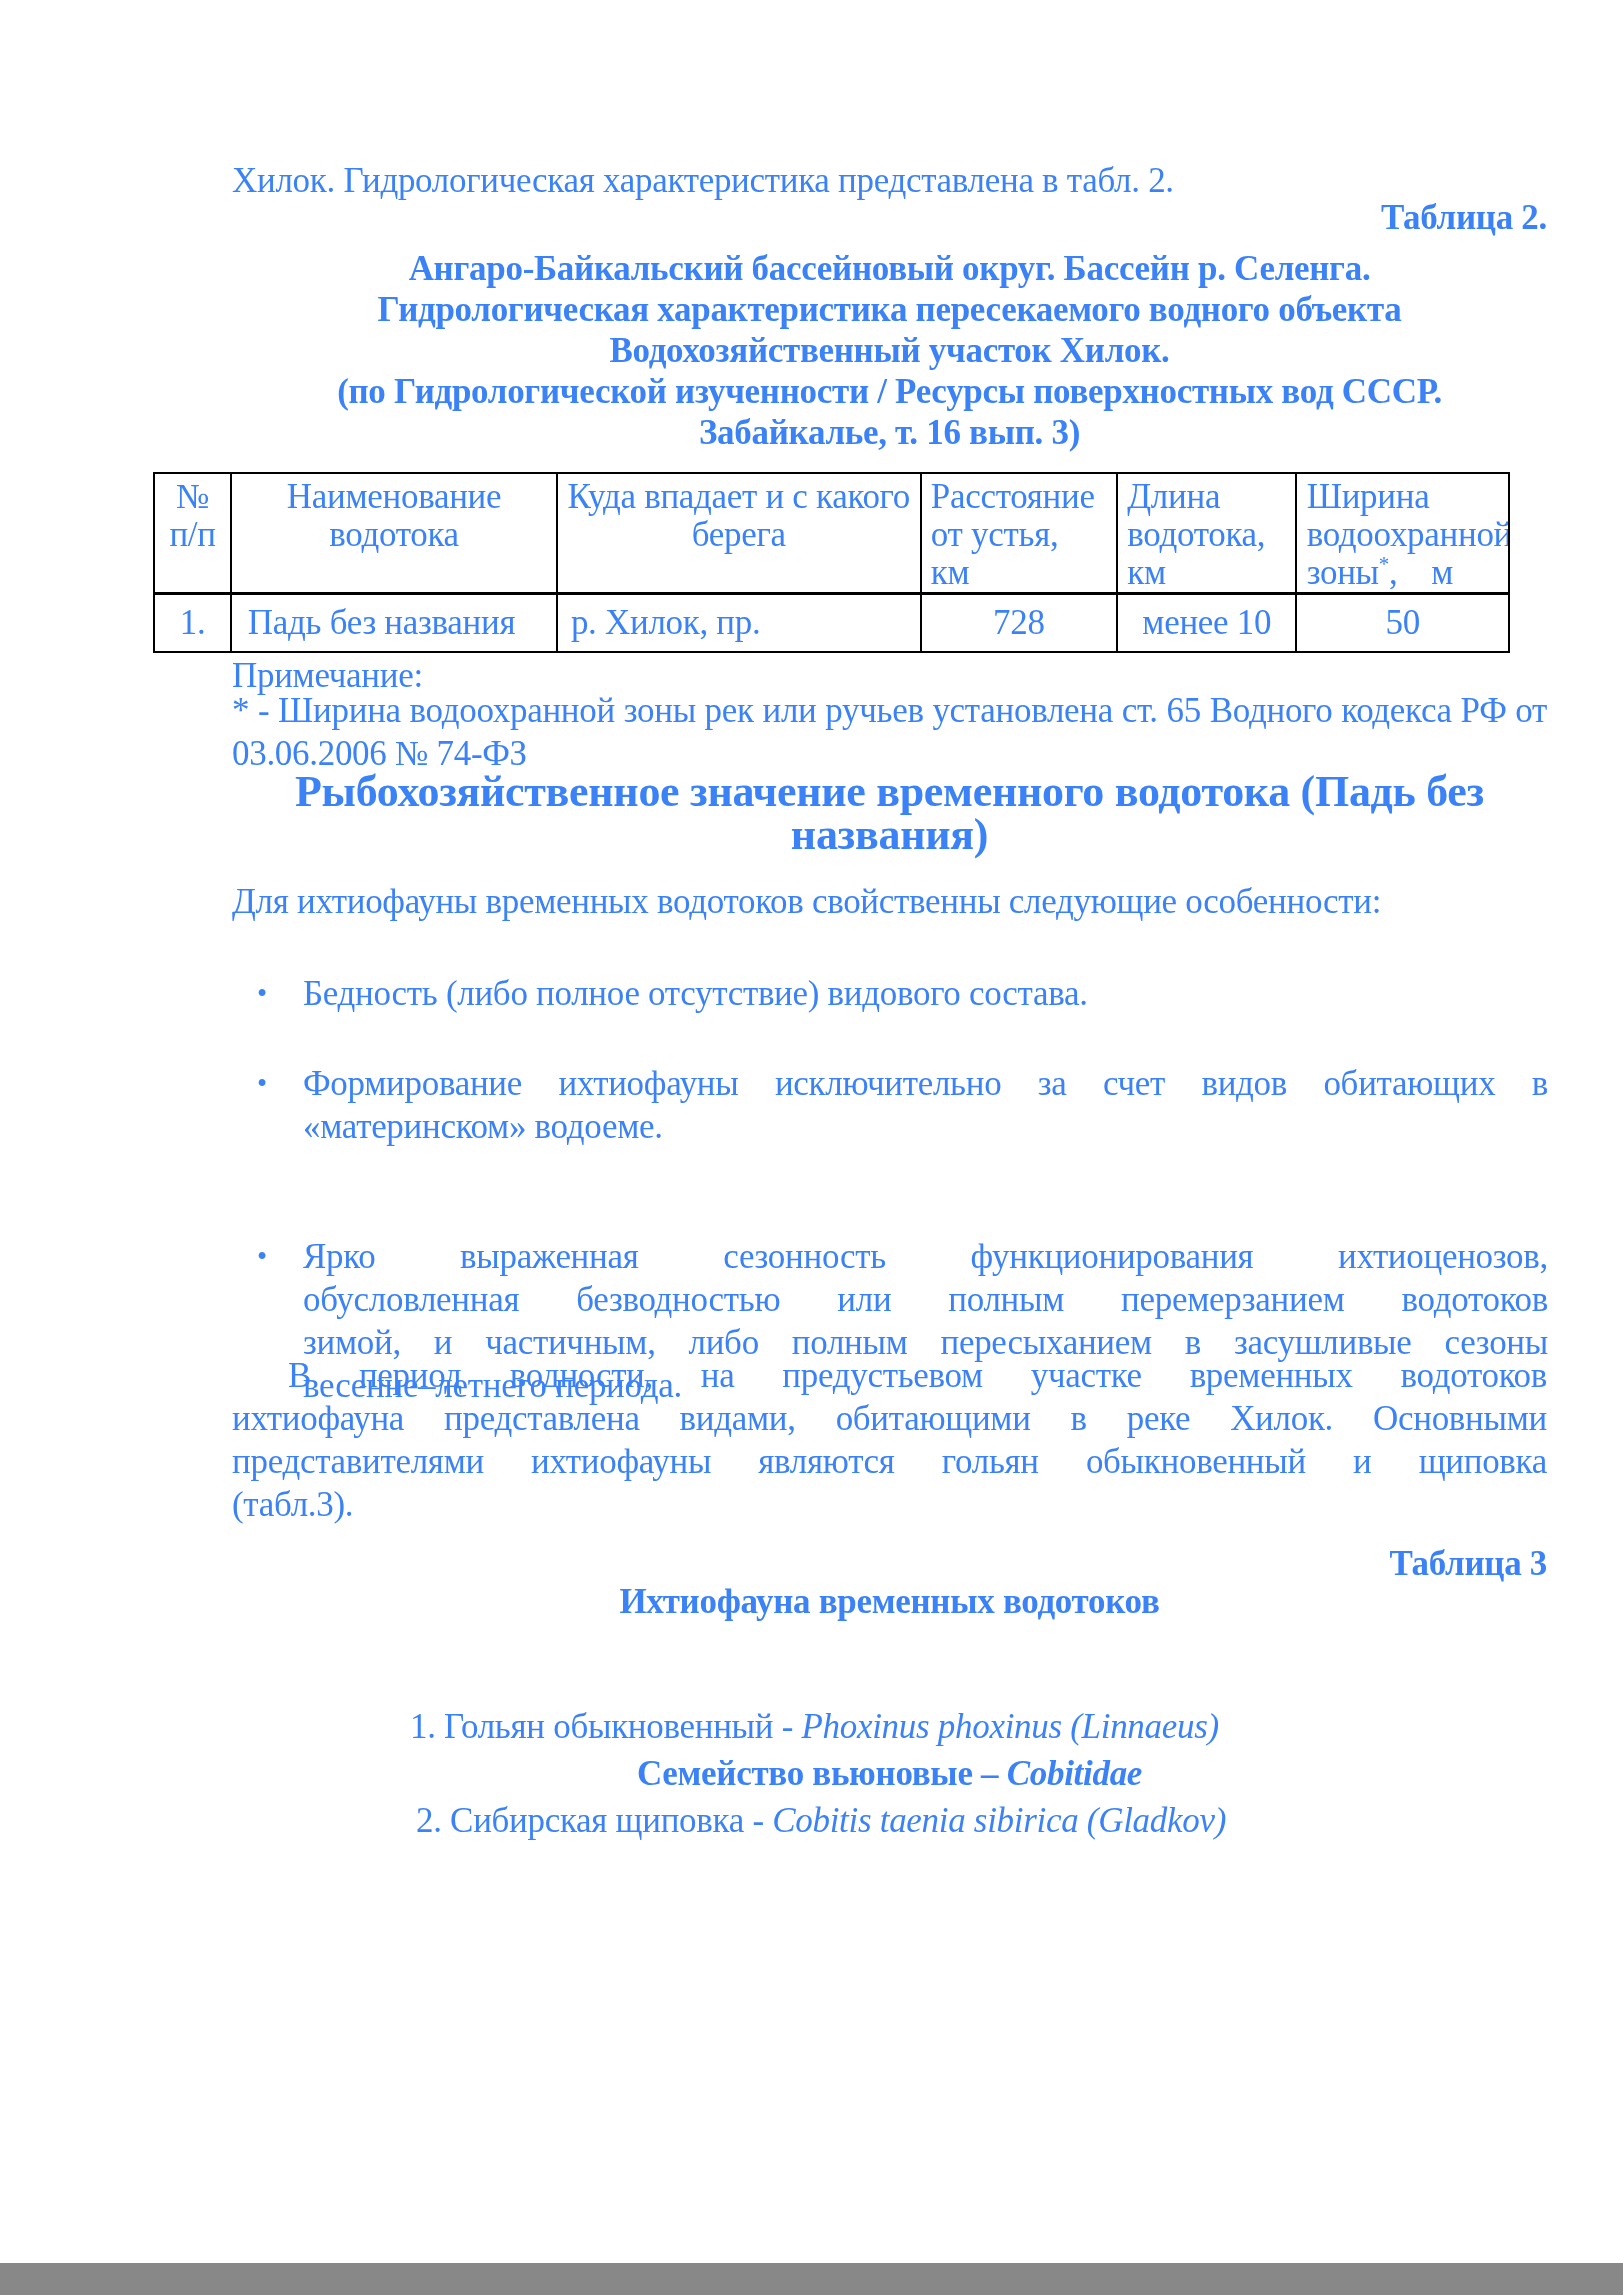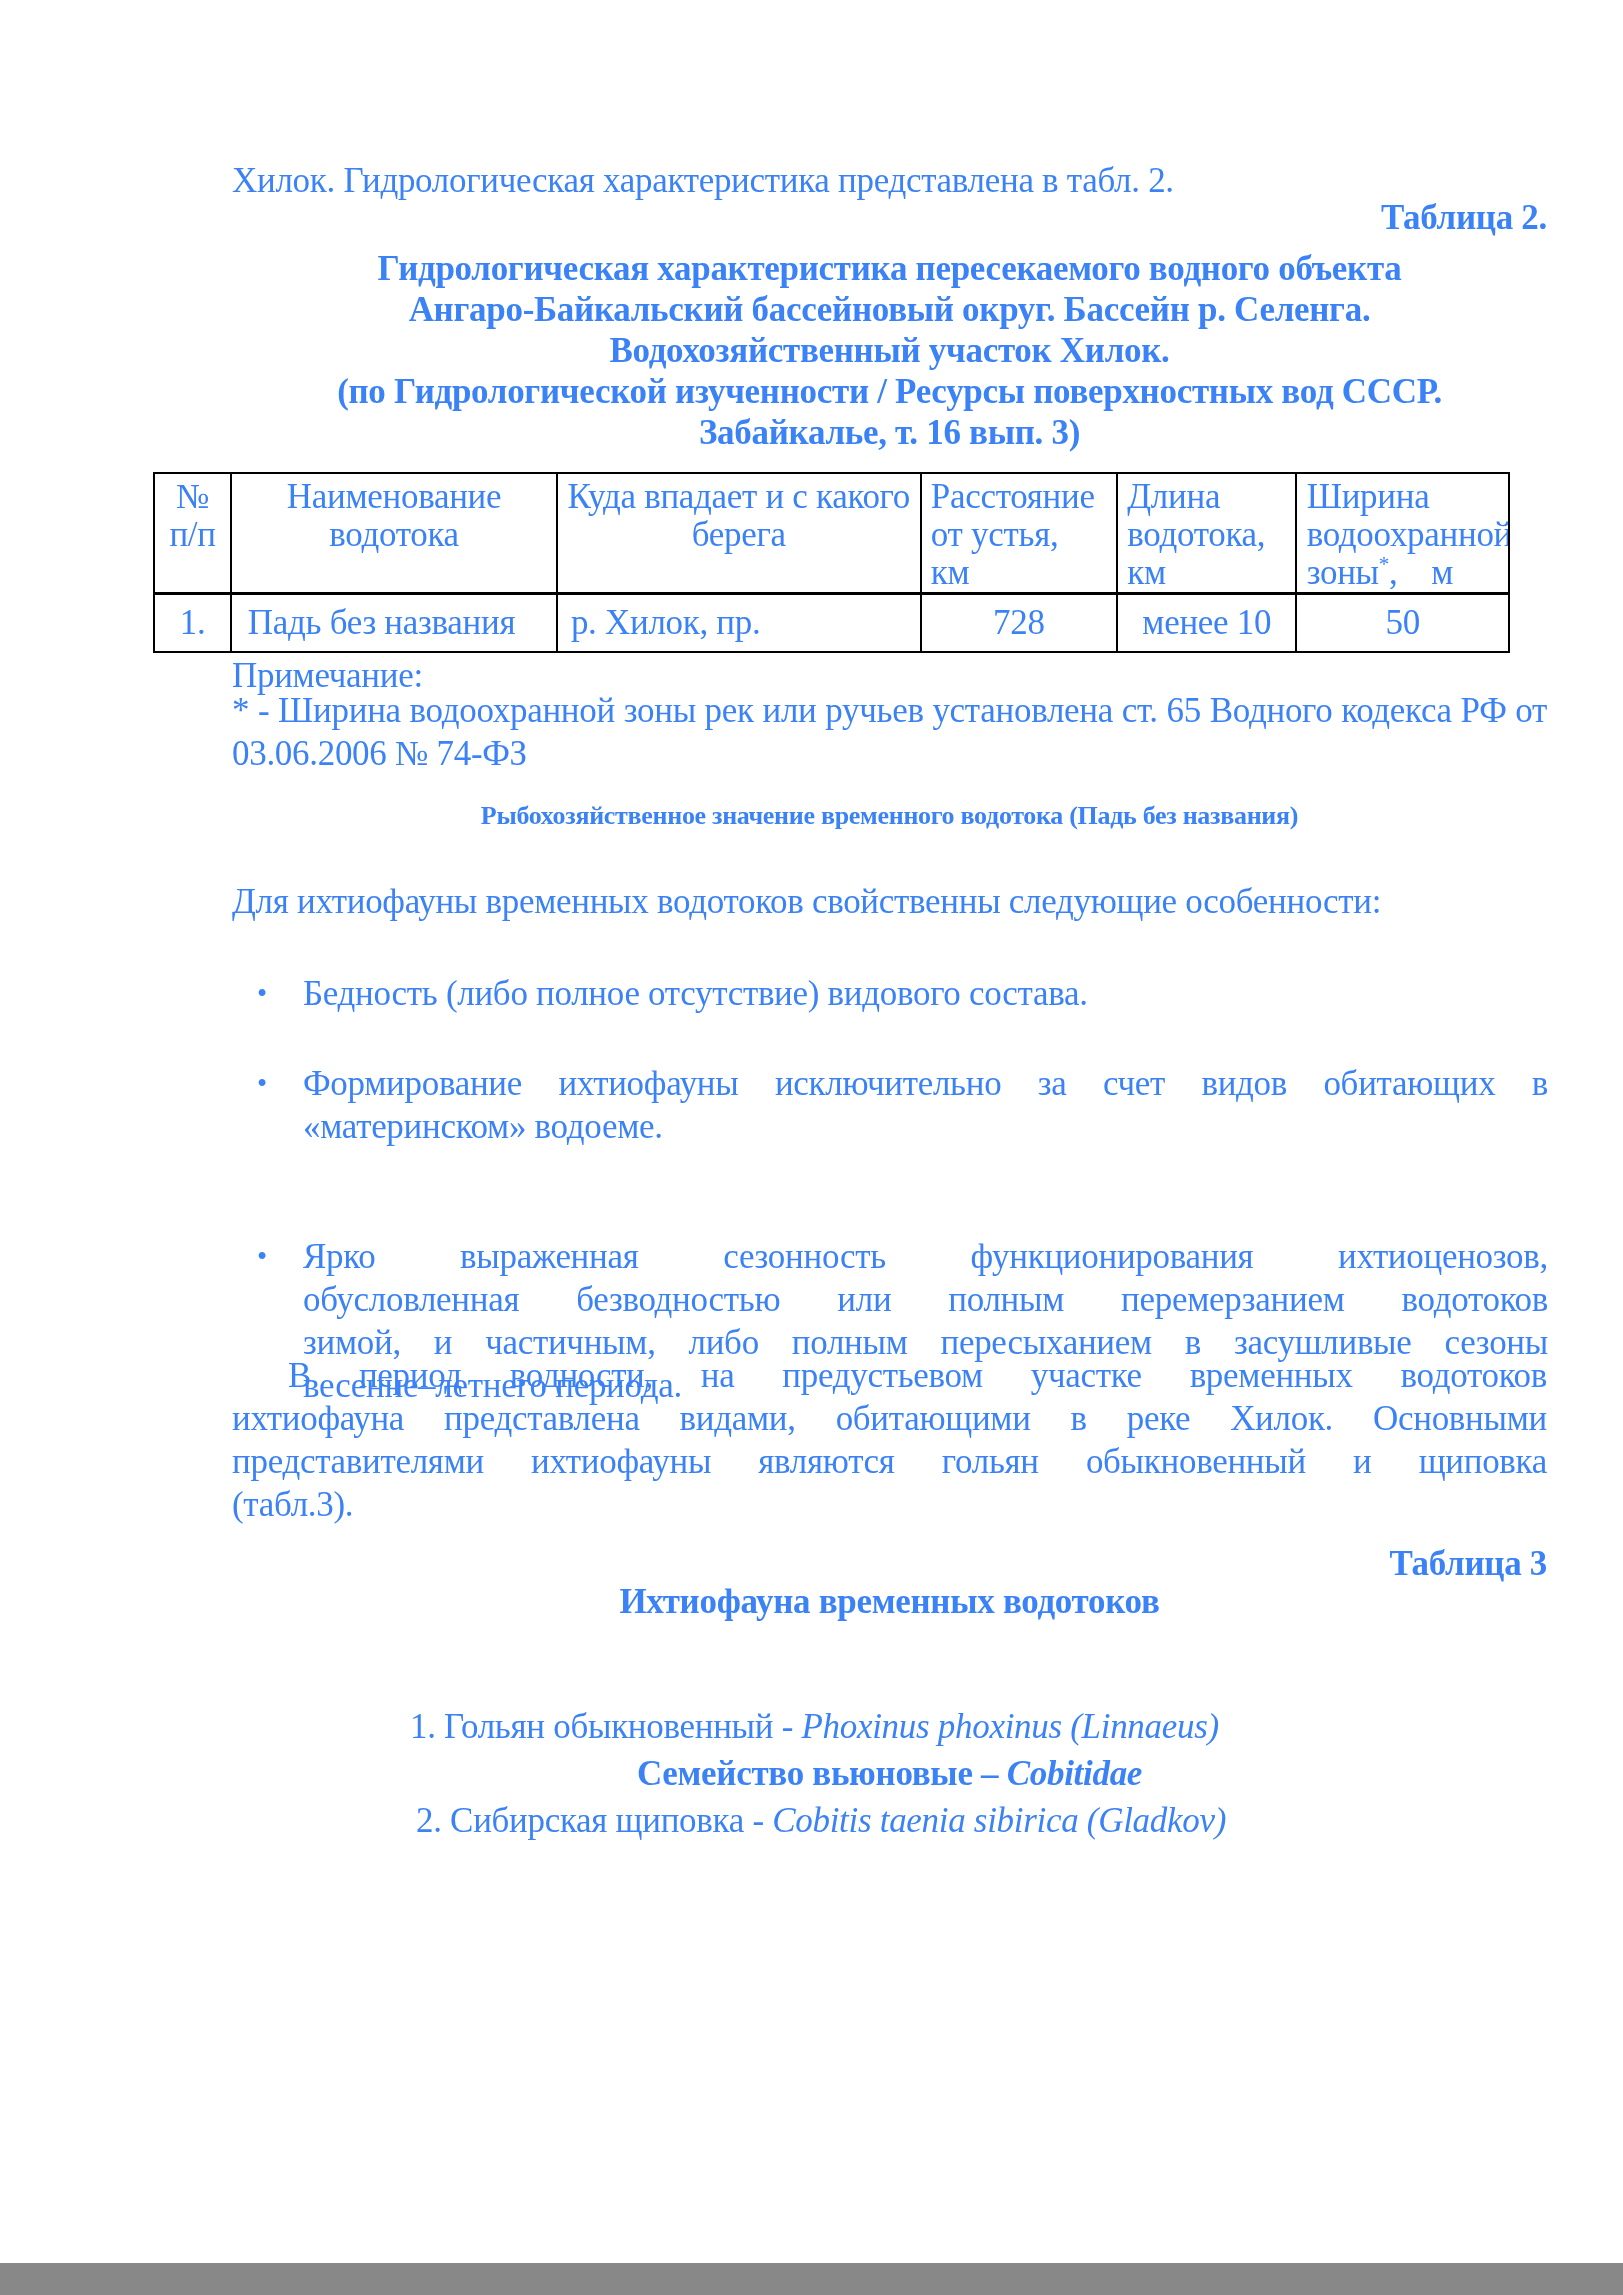--- a/index.html
+++ b/index.html
@@ -54,22 +54,22 @@
 </head>
 <body>
 
 <div class="page">
 
   <div class="abs lh66" style="top:159px;left:232px;width:1315px;">Хилок. Гидрологическая характеристика представлена в табл. 2.</div>
 
   <div class="abs lh66 right b w" style="top:196px;left:232px;">Таблица 2.</div>
 
   <div class="abs center b w lh62" style="top:248px;left:232px;">
+    <div>Ангаро-Байкальский бассейновый округ. Бассейн р. Селенга.</div>
     <div>Гидрологическая характеристика пересекаемого водного объекта</div>
-    <div>Ангаро-Байкальский бассейновый округ. Бассейн р. Селенга.</div>
     <div>Водохозяйственный участок Хилок.</div>
     <div>(по Гидрологической изученности / Ресурсы поверхностных вод СССР.</div>
     <div>Забайкалье, т. 16 вып. 3)</div>
   </div>
 
   <table class="t2 abs" style="top:472px;left:153px;width:1357px;">
     <colgroup>
       <col style="width:77px">
         <col style="width:325px">
         <col style="width:363px">
@@ -117,21 +117,21 @@
     </tr>
   </tbody>
     </table>
 
   <div class="abs lh66" style="top:654px;left:232px;">Примечание:</div>
   <div class="abs w lh65" style="top:689px;left:232px;">
     <div class="jline">* - Ширина водоохранной зоны рек или ручьев установлена ст. 65 Водного кодекса РФ от</div>
     <div>03.06.2006 № 74-ФЗ</div>
   </div>
 
-  <div class="abs center b w lh66" style="top:794px;left:232px;font-size:26px;">Рыбохозяйственное значение временного водотока (Падь без названия)</div>
+  <div class="abs center b w lh66" style="top:770px;left:232px;font-size:44px;">Рыбохозяйственное значение временного водотока (Падь без названия)</div>
 
   <div class="abs w lh66" style="top:880px;left:232px;">Для ихтиофауны временных водотоков свойственны следующие особенности:</div>
 
   <div class="abs bullet-item lh66" style="top:972px;left:303px;width:1245px;">
     <span class="bullet-marker">•</span>
     <div>Бедность (либо полное отсутствие) видового состава.</div>
   </div>
 
   <div class="abs bullet-item lh66" style="top:1019px;left:303px;width:1245px;">
     <span class="bullet-marker">•</span>

